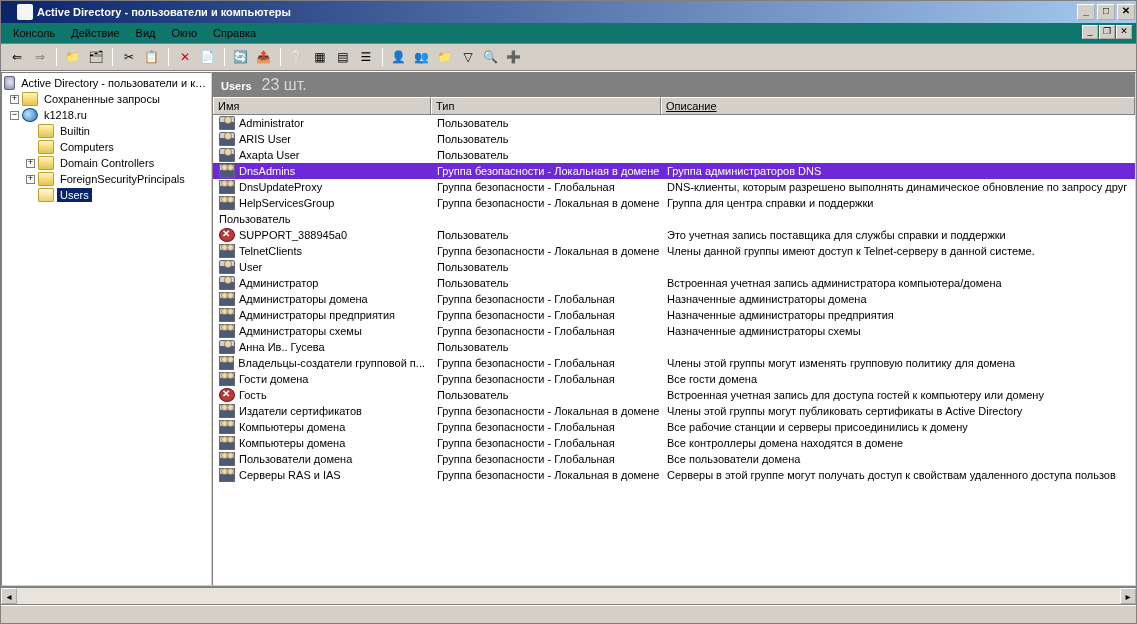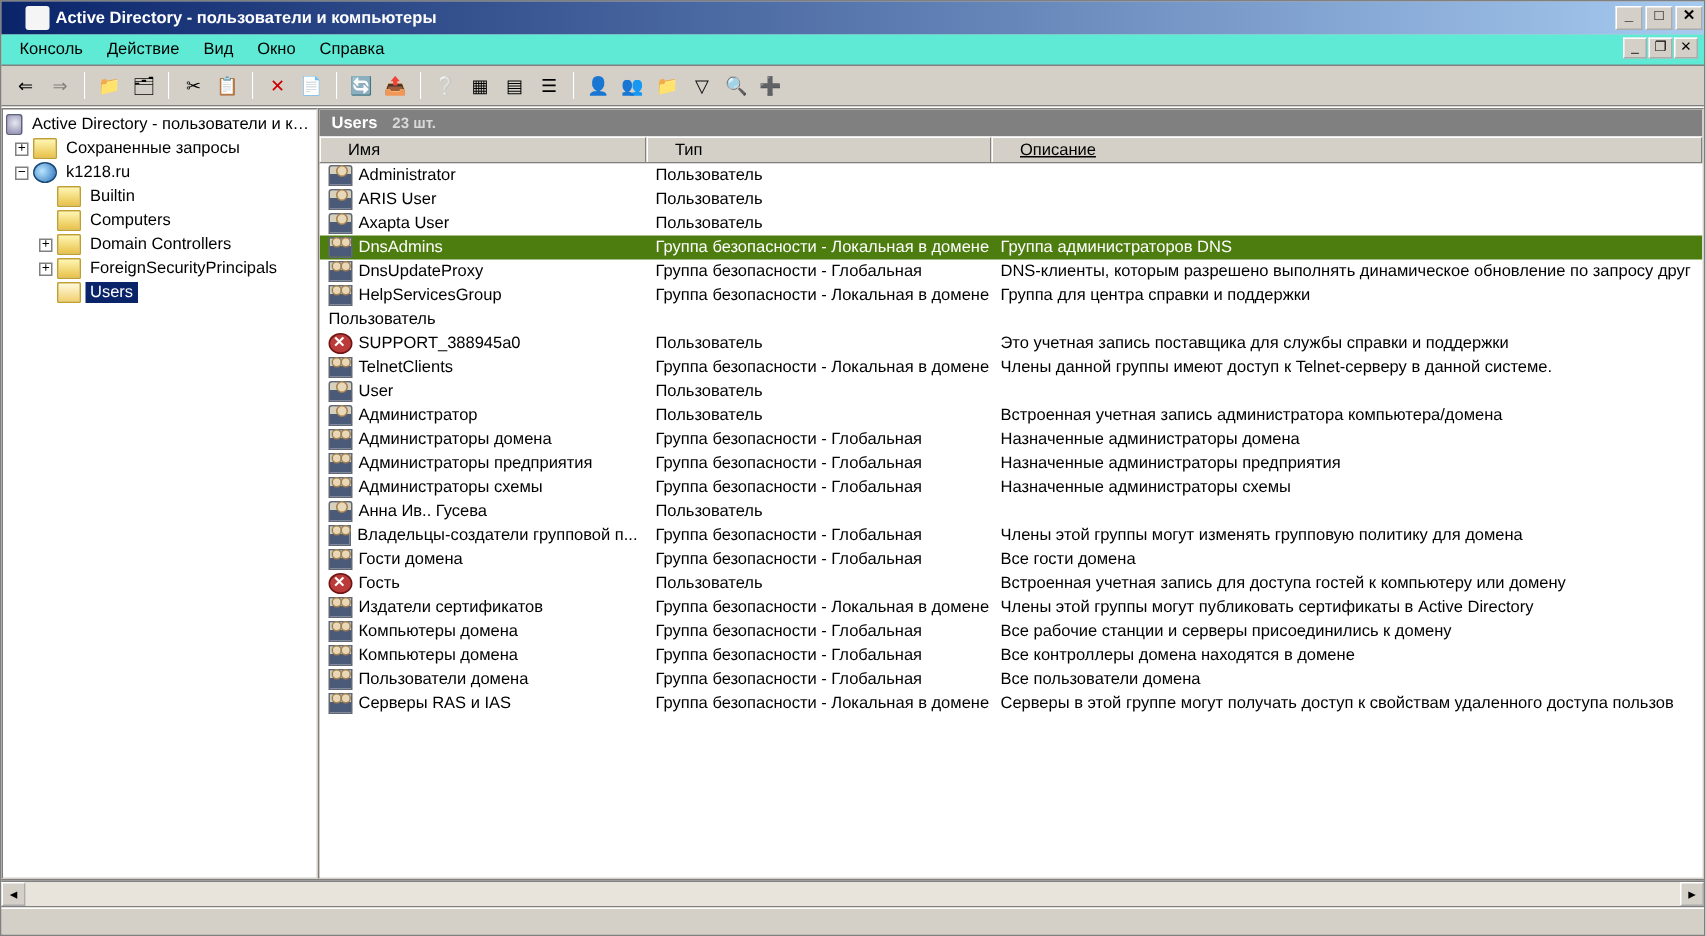--- a/index.html
+++ b/index.html
@@ -38,21 +38,21 @@
   .titlebar-buttons .tbtn {
     width: 18px; height: 16px;
     background: #d4d0c8;
     border: 1px outset #fff;
     margin: 2px 1px; font-family: "Arial", sans-serif;
     font-size: 10px; text-align: center; line-height: 12px;
     cursor: pointer; color:#000;
   }
   .menubar {
     display:flex; 
-    background:#5eead4; padding:2px 4px;
+    background:#0f766e; padding:2px 4px;
     border-bottom:1px solid #808080;
     position:relative;
   }
   .menubar .mitem { padding:2px 8px; cursor:pointer; }
   .menubar .right-btns { position:absolute; right:4px; top:2px; display:flex; }
   .menubar .right-btns .rbtn {
     width:16px;height:14px;background:#d4d0c8;border:1px outset #fff;
     margin-left:1px;font-size:9px;text-align:center;line-height:10px;cursor:pointer;
   }
 
@@ -107,38 +107,38 @@
     border-radius:2px; border:1px solid #606080;
   }
   .tree-label { padding:1px 3px;}
   .tree-selected .tree-label { background:#0a246a; color:#fff; }
 
   .list-area { flex:1; display:flex; flex-direction:column; border:1px inset #d4d0c8; background:#fff; overflow:hidden;}
   .list-header-banner {
     background:#808080; color:#fff; padding:3px 8px;
     font-weight:bold; display:flex; align-items:baseline; gap:10px;
   }
-  .list-header-banner .count { font-weight:bold; color:#d8d8d8; font-size:10px;}
+  .list-header-banner .count { font-weight:normal; color:#d8d8d8; font-size:16px;}
   .col-headers {
     display:flex; background:#d4d0c8; border-bottom:1px solid #808080;
   }
   .col {
-    padding:2px 18px; border-right:1px solid #808080;
+    padding:2px 4px; border-right:1px solid #808080;
     border-top:1px solid #fff; border-left:1px solid #fff;
     background:#d4d0c8; cursor:pointer; overflow:hidden; white-space:nowrap;
   }
   .col-name { width:218px; }
   .col-type { width:230px; }
   .col-desc { flex:1;text-decoration:underline; }
   .list-rows { flex:1; overflow:auto; background:#fff; }
   .row {
     display:flex; padding:0; cursor:pointer; white-space:nowrap;
     height:16px; align-items:center;
   }
-  .row.selected { background:#4d7c0f; color:#fff; }
+  .row.selected { background:#6d28d9; color:#fff; }
   .cell { padding:1px 6px; overflow:hidden; display:flex; align-items:center; }
   .cell-name { width:218px; }
   .cell-type { width:230px; }
   .cell-desc { flex:1; }
   .row-icon { width:16px;height:14px;margin-right:4px; display:inline-block;}
   .user-icon {
     background: linear-gradient(180deg,#d8d0b8 40%,#4a5a78 40%);
     border-radius:2px 2px 0 0; border:1px solid #606878;
     position:relative;
   }

